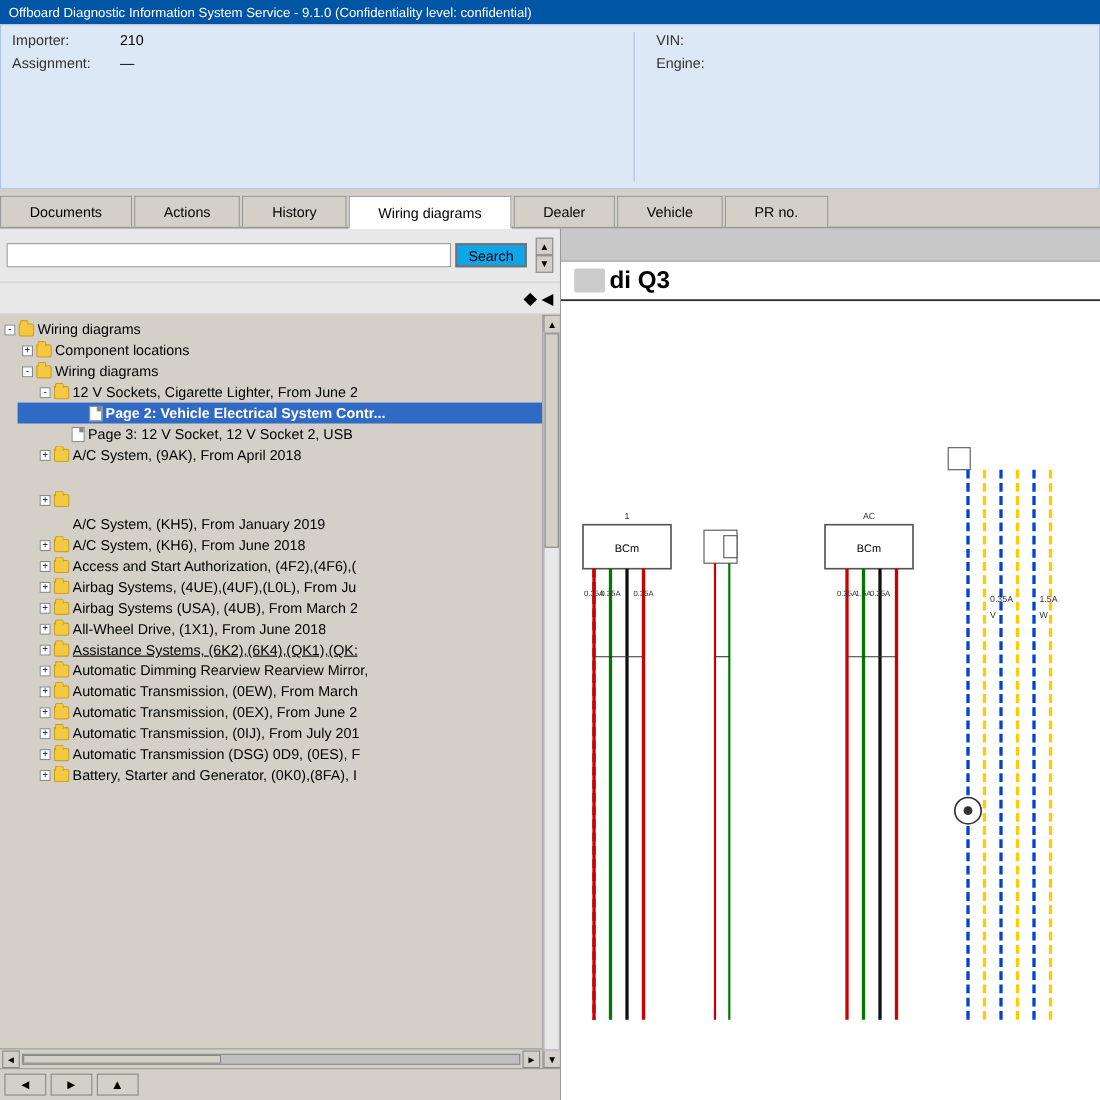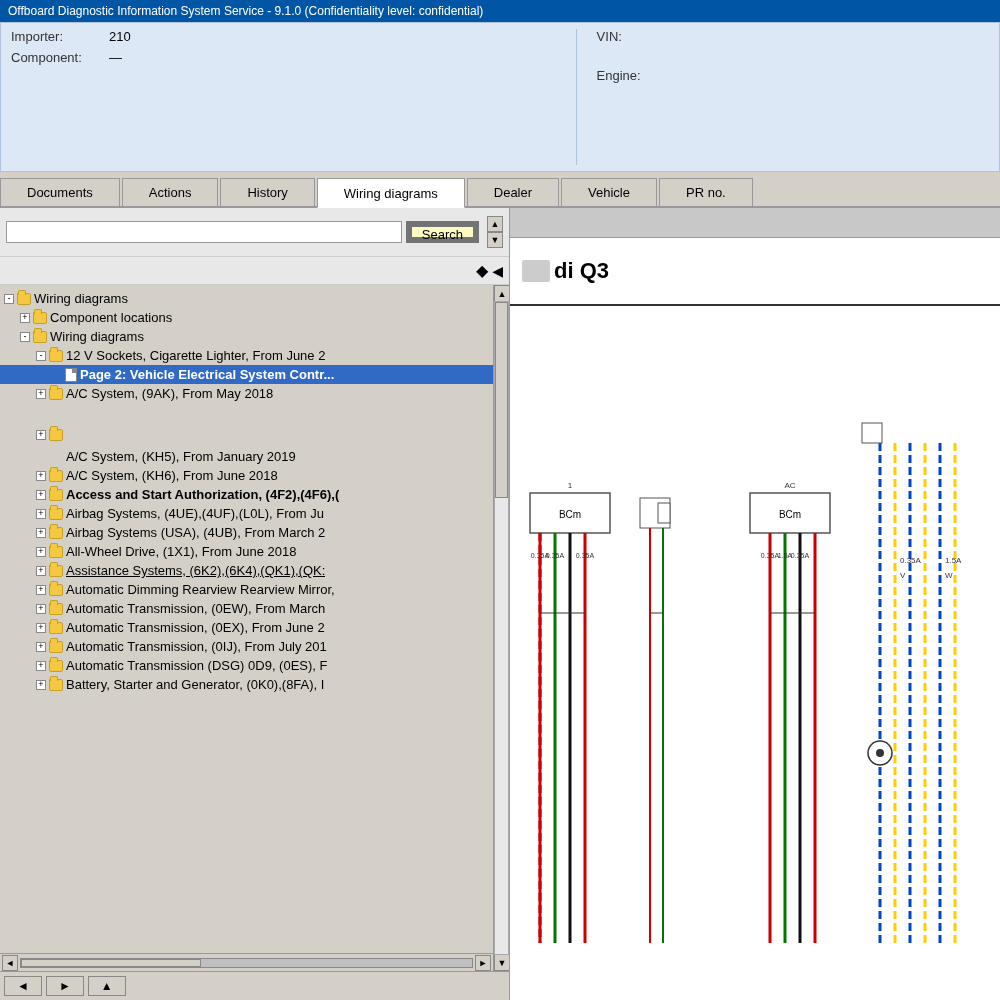--- a/index.html
+++ b/index.html
@@ -37,21 +37,21 @@
       display: flex;
       flex-direction: column;
       gap: 6px;
       border-right: 1px solid #b0c4de;
       padding-right: 4px;
     }
     .info-right {
       flex: 0.7;
       display: flex;
       flex-direction: column;
-      gap: 24px;
+      gap: 6px;
       padding-left: 20px;
     }
     .info-row {
       display: flex;
       align-items: center;
       gap: 8px;
     }
     .info-label {
       color: #333;
       min-width: 90px;
@@ -111,22 +111,22 @@
       flex: 1;
       height: 22px;
       border: 1px solid #999;
       padding: 2px 4px;
       font-size: 13px;
       background: white;
     }
     .search-button {
       height: 22px;
       padding: 0 10px;
-      border: 6px solid #737373;
-      background: #fef9c3;
+      border: 2px solid #737373;
+      background: #0ea5e9;
       cursor: pointer;
       font-size: 13px;
     }
 
     .scroll-arrows {
       display: flex;
       justify-content: flex-end;
       align-items: center;
       padding: 4px 6px;
       background: #e8e8e8;
@@ -157,20 +157,21 @@
       align-items: center;
       padding: 2px 4px;
       cursor: pointer;
       white-space: nowrap;
       overflow: hidden;
       text-overflow: ellipsis;
     }
     .tree-item.selected {
       background: #316ac5;
       color: white;
+      margin-left: 16px;
     }
     .tree-item.bold {
       font-weight: bold;
     }
     .tree-indent-0 { padding-left: 4px; }
     .tree-indent-1 { padding-left: 20px; }
     .tree-indent-2 { padding-left: 36px; }
     .tree-indent-3 { padding-left: 52px; }
     .folder-icon {
       display: inline-block;
@@ -270,21 +271,21 @@
       flex-direction: column;
       overflow: hidden;
     }
     .diagram-header {
       background: #c8c8c8;
       height: 30px;
       border-bottom: 1px solid #999;
     }
     .diagram-title {
       background: white;
-      padding: 20px 12px;
+      padding: 4px 12px;
       font-size: 22px;
       font-weight: bold;
       border-bottom: 2px solid #333;
       display: flex;
       align-items: center;
       gap: 4px;
     }
     .diagram-title-blur {
       display: inline-block;
       width: 28px;
@@ -385,21 +386,21 @@
   <span>Offboard Diagnostic Information System Service - 9.1.0 (Confidentiality level: confidential)</span>
 </div>
 
 <div class="info-section">
   <div class="info-left">
     <div class="info-row">
       <span class="info-label">Importer:</span>
       <span class="info-value">210</span>
     </div>
     <div class="info-row">
-      <span class="info-label">Component:</span>
+      <span class="info-label">Assignment:</span>
       <span class="info-value">—</span>
     </div>
   </div>
   <div class="info-right">
     <div class="info-row">
       <span class="info-label">VIN:</span>
       <span class="info-value"></span>
     </div>
     <div class="info-row">
       <span class="info-label">Engine:</span>
@@ -459,39 +460,44 @@
             <div class="tree-item tree-indent-2">
               <span class="expand-btn">-</span>
               <span class="folder-icon"></span>
               <span style="overflow: hidden; text-overflow: ellipsis;">12 V Sockets, Cigarette Lighter, From June 2</span>
             </div>
             <div class="tree-item tree-indent-3 selected bold">
               <span style="display: inline-block; width: 13px;"></span>
               <span class="doc-icon"></span>
               <span style="overflow: hidden; text-overflow: ellipsis;">Page 2: Vehicle Electrical System Contr...</span>
             </div>
-            <div class="tree-item tree-indent-2">
-              <span class="expand-btn">+</span>
-              <span class="folder-icon"></span>
-              <span style="overflow: hidden; text-overflow: ellipsis;">A/C System, (9AK), From May 2018</span>
+            <div class="tree-item tree-indent-3">
+              <span style="display: inline-block; width: 13px;"></span>
+              <span class="doc-icon"></span>
+              <span style="overflow: hidden; text-overflow: ellipsis;">Page 3: 12 V Socket, 12 V Socket 2, USB</span>
+            </div>
+            <div class="tree-item tree-indent-2">
+              <span class="expand-btn">+</span>
+              <span class="folder-icon"></span>
+              <span style="overflow: hidden; text-overflow: ellipsis;">A/C System, (9AK), From April 2018</span>
             </div>
             <div class="tree-item tree-indent-2">
               <span class="expand-btn">+</span>
               <span class="folder-icon"></span>
               <span style="overflow: hidden; text-overflow: ellipsis; margin-top: 44px;">A/C System, (KH5), From January 2019</span>
             </div>
             <div class="tree-item tree-indent-2">
               <span class="expand-btn">+</span>
               <span class="folder-icon"></span>
               <span style="overflow: hidden; text-overflow: ellipsis;">A/C System, (KH6), From June 2018</span>
             </div>
             <div class="tree-item tree-indent-2">
               <span class="expand-btn">+</span>
               <span class="folder-icon"></span>
-              <span style="overflow: hidden; text-overflow: ellipsis; font-weight: bold;">Access and Start Authorization, (4F2),(4F6),(</span>
+              <span style="overflow: hidden; text-overflow: ellipsis;">Access and Start Authorization, (4F2),(4F6),(</span>
             </div>
             <div class="tree-item tree-indent-2">
               <span class="expand-btn">+</span>
               <span class="folder-icon"></span>
               <span style="overflow: hidden; text-overflow: ellipsis;">Airbag Systems, (4UE),(4UF),(L0L), From Ju</span>
             </div>
             <div class="tree-item tree-indent-2">
               <span class="expand-btn">+</span>
               <span class="folder-icon"></span>
               <span style="overflow: hidden; text-overflow: ellipsis;">Airbag Systems (USA), (4UB), From March 2</span>

